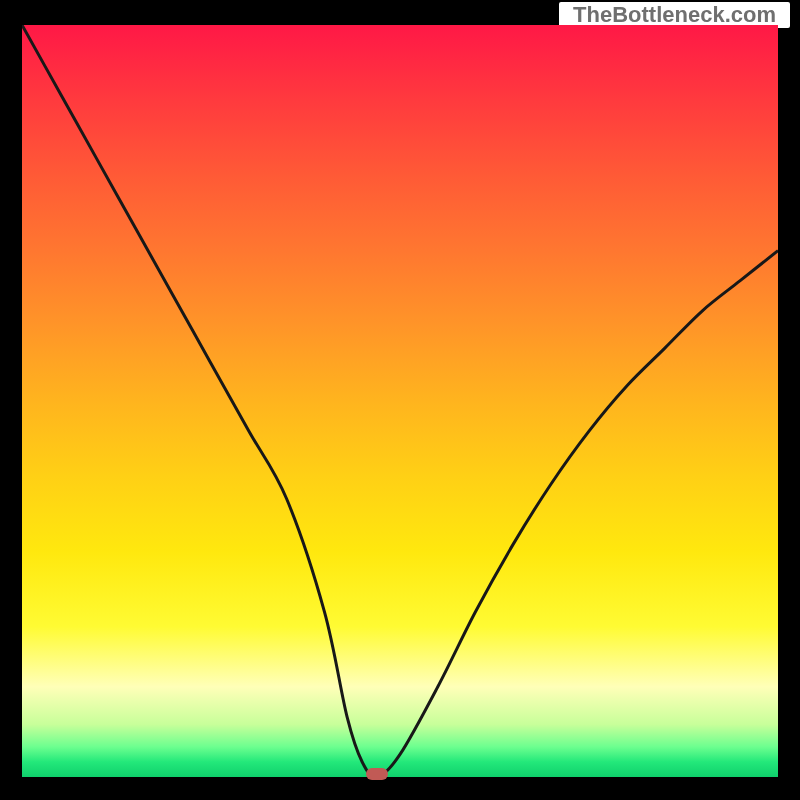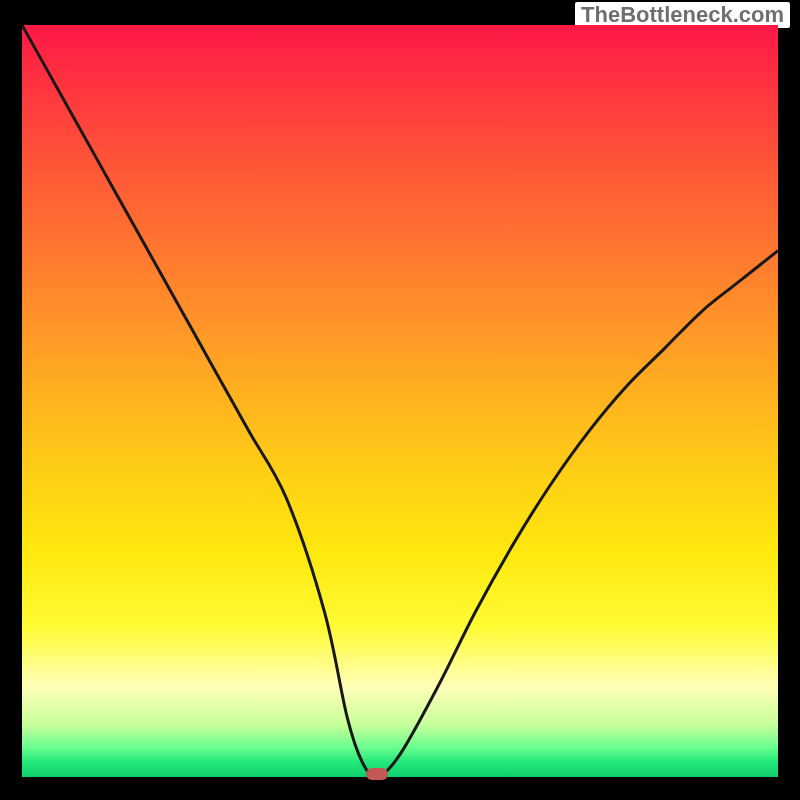--- a/index.html
+++ b/index.html
@@ -18,21 +18,21 @@
     #ffe80e 70%,
     #fffb33 80%,
     #ffffb8 88%,
     #c8ff9a 93%,
     #6cff8f 96%,
     #23e87a 98%,
     #0fd06c 100%)}
 .curve{position:absolute;inset:0}
 .curve path{stroke:#181818;stroke-width:3;fill:none}
 .dot{position:absolute;width:22px;height:12px;border-radius:6px;background:#c15a55;transform:translate(-50%,-50%)}
-.wm{position:absolute;top:2px;right:10px;font:600 22px Arial,Helvetica,sans-serif;color:#6f6f6f;background:#fff;padding:0 6px;border-radius:2px}
+.wm{position:absolute;top:2px;right:10px;font:600 22px Arial,Helvetica,sans-serif;color:#6f6f6f;background:#fff;padding:0 14px;border-radius:2px}
 </style>
 </head>
 <body>
 
 <div class="stage">
   <div class="wm">TheBottleneck.com</div>
   <div class="plot">
     <div class="grad"></div>
     <svg class="curve" viewBox="0 0 756 752" preserveAspectRatio="none">
       <path id="curvePath" d="M 0 0 C 6.300000000000001 11.279999999999992 25.200000000000003 45.11999999999995 37.800000000000004 67.67999999999995 C 50.400000000000006 90.23999999999995 63.00000000000001 112.80000000000001 75.60000000000001 135.36 C 88.2 157.92000000000002 100.79999999999998 180.47999999999996 113.39999999999999 203.03999999999996 C 126 225.59999999999997 138.60000000000002 248.15999999999997 151.20000000000002 270.71999999999997 C 163.8 293.28 176.4 315.84 189 338.4 C 201.6 360.96 214.2 383.52 226.79999999999998 406.08 C 239.39999999999998 428.64 251.99999999999994 443.68 264.59999999999997 473.76 C 277.2 503.84 292.32000000000005 550.2133333333333 302.40000000000003 586.56 C 312.48 622.9066666666666 318.78 666.7733333333333 325.08 691.84 C 331.38 716.9066666666668 335.15999999999997 726.9333333333334 340.2 736.96 C 345.24 746.9866666666667 349.02 753.2533333333333 355.32 752 C 361.62 750.7466666666667 367.92 744.48 378 729.44 C 388.08 714.4000000000001 403.20000000000005 685.5733333333334 415.8 661.76 C 428.4 637.9466666666666 440.99999999999994 610.3733333333332 453.59999999999997 586.56 C 466.2 562.7466666666667 478.80000000000007 540.1866666666666 491.40000000000003 518.88 C 504 497.5733333333333 516.5999999999999 477.52 529.1999999999999 458.71999999999997 C 541.8 439.91999999999996 554.4 422.37333333333333 567 406.08 C 579.6 389.78666666666663 592.2 374.74666666666667 604.8000000000001 360.96 C 617.4000000000001 347.1733333333333 630 335.8933333333333 642.6 323.36 C 655.2 310.8266666666667 667.8 297.04 680.4 285.76 C 693 274.47999999999996 705.5999999999999 265.7066666666666 718.1999999999999 255.67999999999995 C 730.8 245.65333333333328 749.7 230.61333333333334 756 225.60000000000002"></path>

